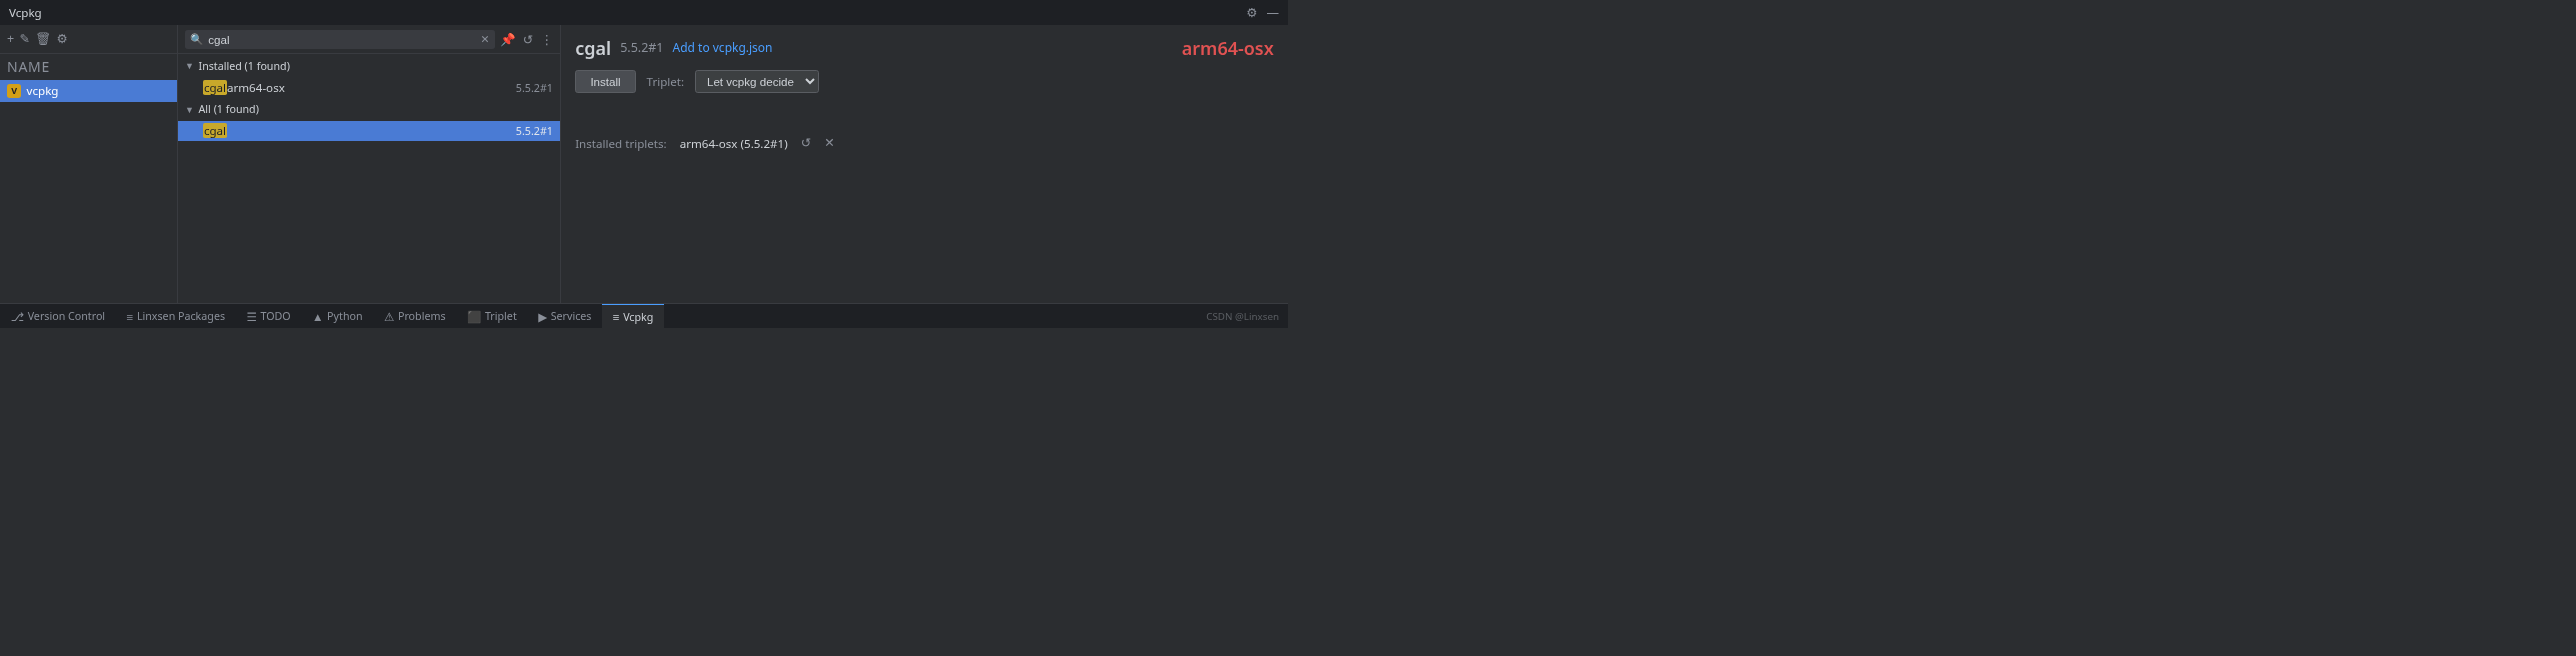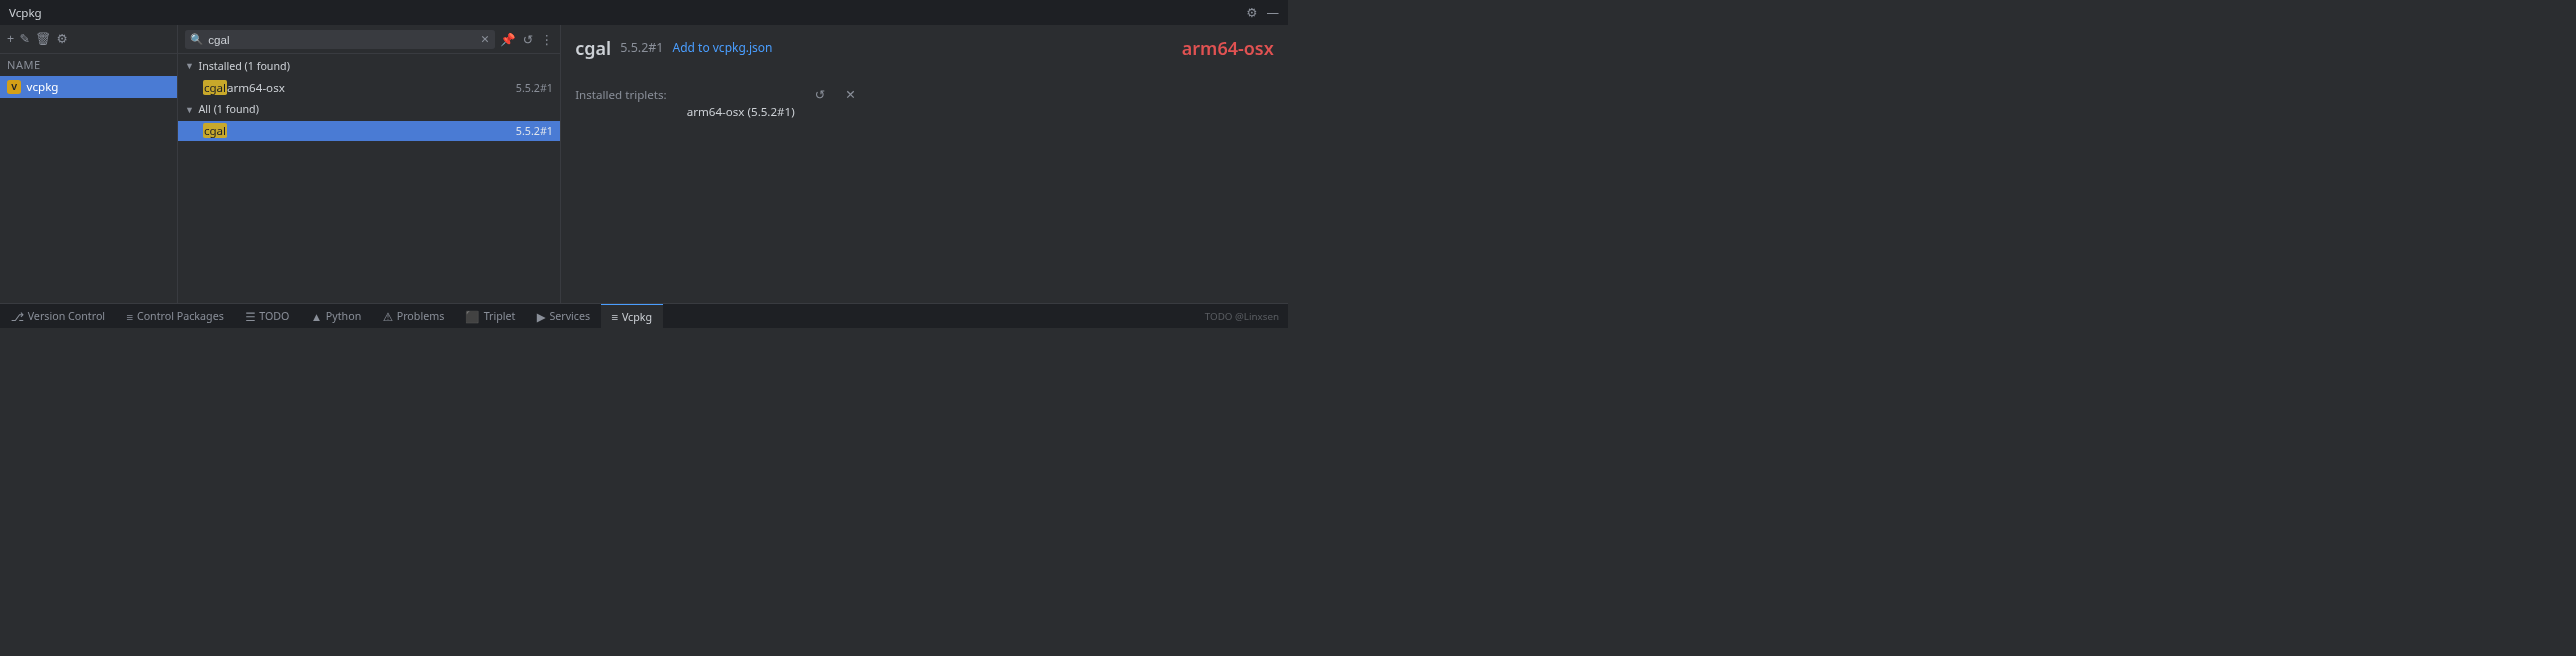--- a/index.html
+++ b/index.html
@@ -63,21 +63,21 @@
       padding: 5.3px 7.1px;
       border-bottom: 0.9px solid #393b40;
     }
     .sidebar-toolbar-icon {
       color: #8a8f99;
       font-size: 12.5px;
       cursor: pointer;
     }
     .sidebar-header {
       padding: 3.6px 7.1px;
-      font-size: 11px;
+      font-size: 14px;
       color: #8a8f99;
       text-transform: uppercase;
       letter-spacing: 0.05em;
     }
     .sidebar-item {
       display: flex;
       align-items: center;
       gap: 5.3px;
       padding: 3.6px 7.1px;
       cursor: pointer;
@@ -257,22 +257,22 @@
       background: #3c3f41;
       border: 0.9px solid #5a5d62;
       color: #cdd1d6;
       padding: 2.7px 7.1px;
       border-radius: 2.7px;
       font-size: 11.6px;
       cursor: pointer;
     }
     .installed-triplets-row {
       display: flex;
-      align-items: center;
-      gap: 20px;
+      align-items: flex-end;
+      gap: 13px;
       margin-bottom: 10.7px;
       font-size: 11.6px;
       color: #8a8f99;
     }
     .triplet-tag {
       color: #cdd1d6;
       margin-top: 34px;
     }
     .triplet-refresh {
       color: #8a8f99;
@@ -399,41 +399,50 @@
   </div>
 
   <div class="detail-panel">
     <div class="detail-header">
       <span class="detail-title">cgal</span>
       <span class="detail-version">5.5.2#1</span>
       <a class="detail-add-link">Add to vcpkg.json</a>
       <span class="detail-arm">arm64-osx</span>
     </div>
 
+    <div class="detail-actions">
+      <button class="install-btn">Install</button>
+      <span class="triplet-label">Triplet:</span>
+      <select class="triplet-select">
+        <option>Let vcpkg decide</option>
+        <option>arm64-osx</option>
+        <option>x64-osx</option>
+      </select>
+    </div>
 
     <div class="installed-triplets-row">
       <span>Installed triplets:</span>
       <span class="triplet-tag">arm64-osx (5.5.2#1)</span>
       <span class="triplet-refresh">↺</span>
       <span class="triplet-close">✕</span>
     </div>
 
   </div>
 
 </div>
 
 <div class="statusbar">
   <div class="statusbar-items">
     <div class="statusbar-item">
       <span class="statusbar-icon">⎇</span>
       <span>Version Control</span>
     </div>
     <div class="statusbar-item">
       <span class="statusbar-icon">≡</span>
-      <span>Control Packages</span>
+      <span>Linxsen Packages</span>
     </div>
     <div class="statusbar-item">
       <span class="statusbar-icon">☰</span>
       <span>TODO</span>
     </div>
     <div class="statusbar-item">
       <span class="statusbar-icon">▲</span>
       <span>Python</span>
     </div>
     <div class="statusbar-item">
@@ -446,15 +455,15 @@
     </div>
     <div class="statusbar-item">
       <span class="statusbar-icon">▶</span>
       <span>Services</span>
     </div>
     <div class="statusbar-item active">
       <span class="statusbar-icon">≡</span>
       <span>Vcpkg</span>
     </div>
   </div>
-  <div class="statusbar-right">TODO @Linxsen</div>
+  <div class="statusbar-right">CSDN @Linxsen</div>
 </div>
 
 
 </body></html>

